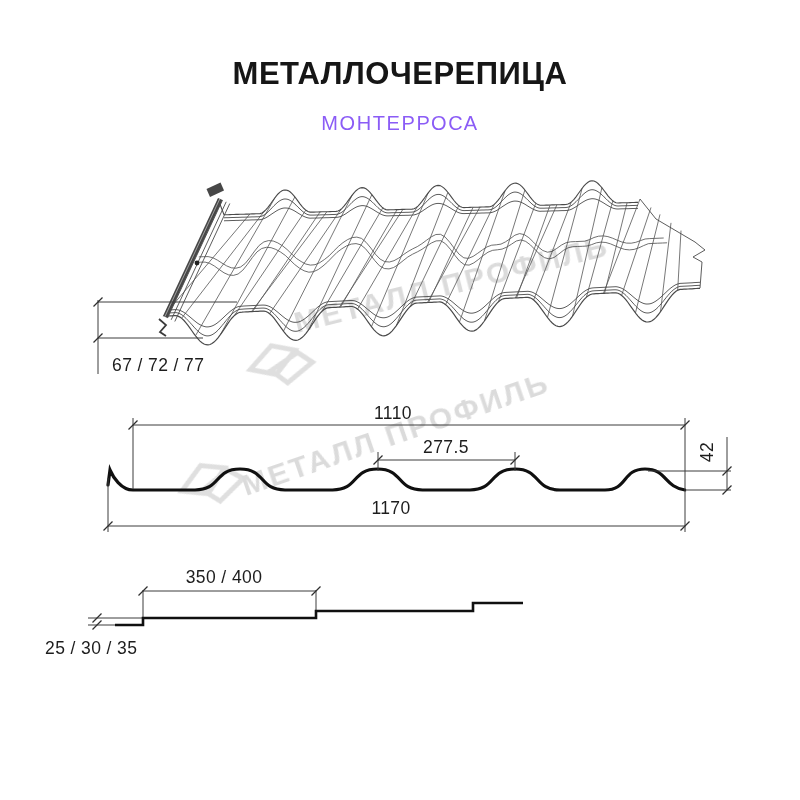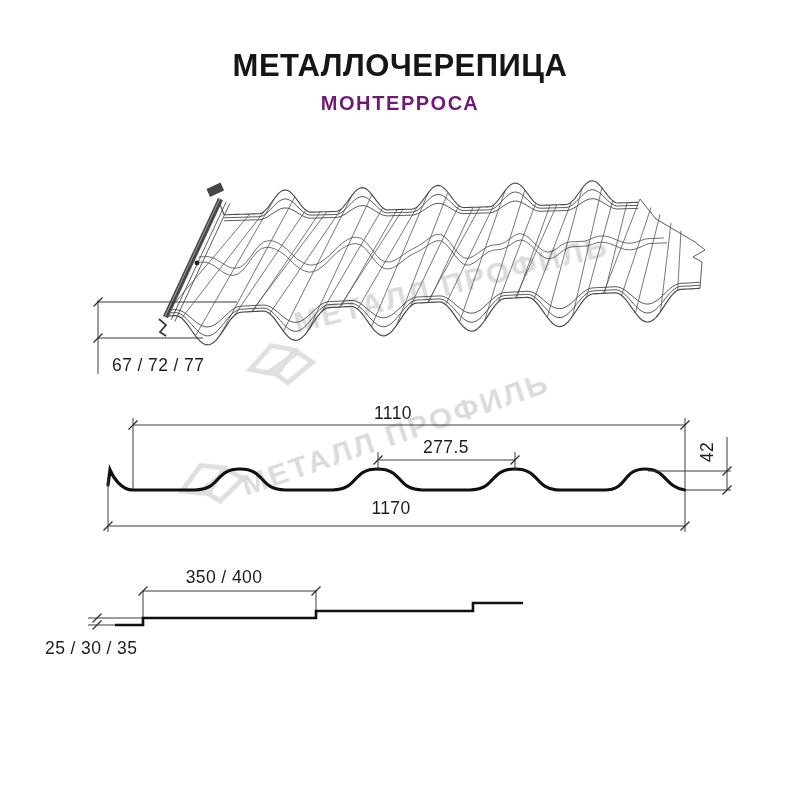--- a/index.html
+++ b/index.html
@@ -1,20 +1,20 @@
 <!DOCTYPE html>
 <html><head>
 <meta charset="utf-8">
 <style>
   html,body{margin:0;padding:0;background:#ffffff;}
   .page{position:relative;width:800px;height:800px;background:#ffffff;overflow:hidden;
         font-family:"Liberation Sans", sans-serif;}
-  .hdr{position:absolute;top:48px;left:0;width:800px;text-align:center;}
+  .hdr{position:absolute;top:56px;left:0;width:800px;text-align:center;}
   .hdr h1{margin:0;font-size:31px;font-weight:800;letter-spacing:0.5px;color:#161616;}
-  .hdr .sub{margin-top:8px;font-size:20px;font-weight:700;letter-spacing:1.6px;color:#701a75;}
+  .hdr .sub{margin-top:20px;font-size:20px;font-weight:400;letter-spacing:1.6px;color:#8b5cf6;}
   svg{position:absolute;top:0;left:0;}
   .hair{stroke:#4a4a4a;stroke-width:0.9;fill:none;}
   .bold{stroke:#101010;stroke-width:3.2;fill:none;stroke-linecap:round;}
   .mbold{stroke:#101010;stroke-width:2.6;fill:none;stroke-linejoin:miter;}
   .dimtxt{font-family:"Liberation Sans", sans-serif;font-size:17.5px;fill:#1d1d1d;letter-spacing:0.4px;}
   .wmtxt{font-family:"Liberation Sans", sans-serif;font-size:30px;font-weight:bold;
          fill:#d7d7d7;letter-spacing:2.5px;}
   .wmlogo{stroke:#dcdcdc;stroke-width:5;fill:none;stroke-linejoin:miter;}
 </style>
 </head>

